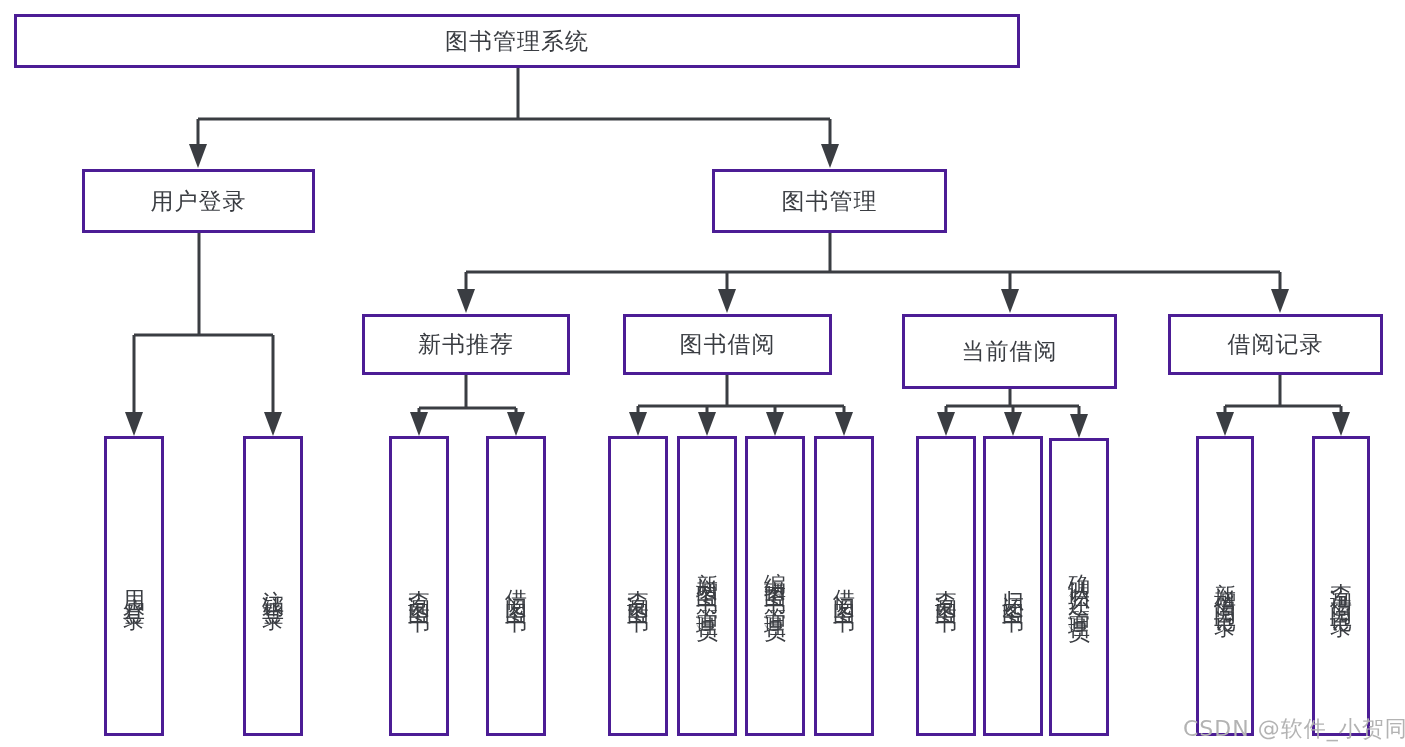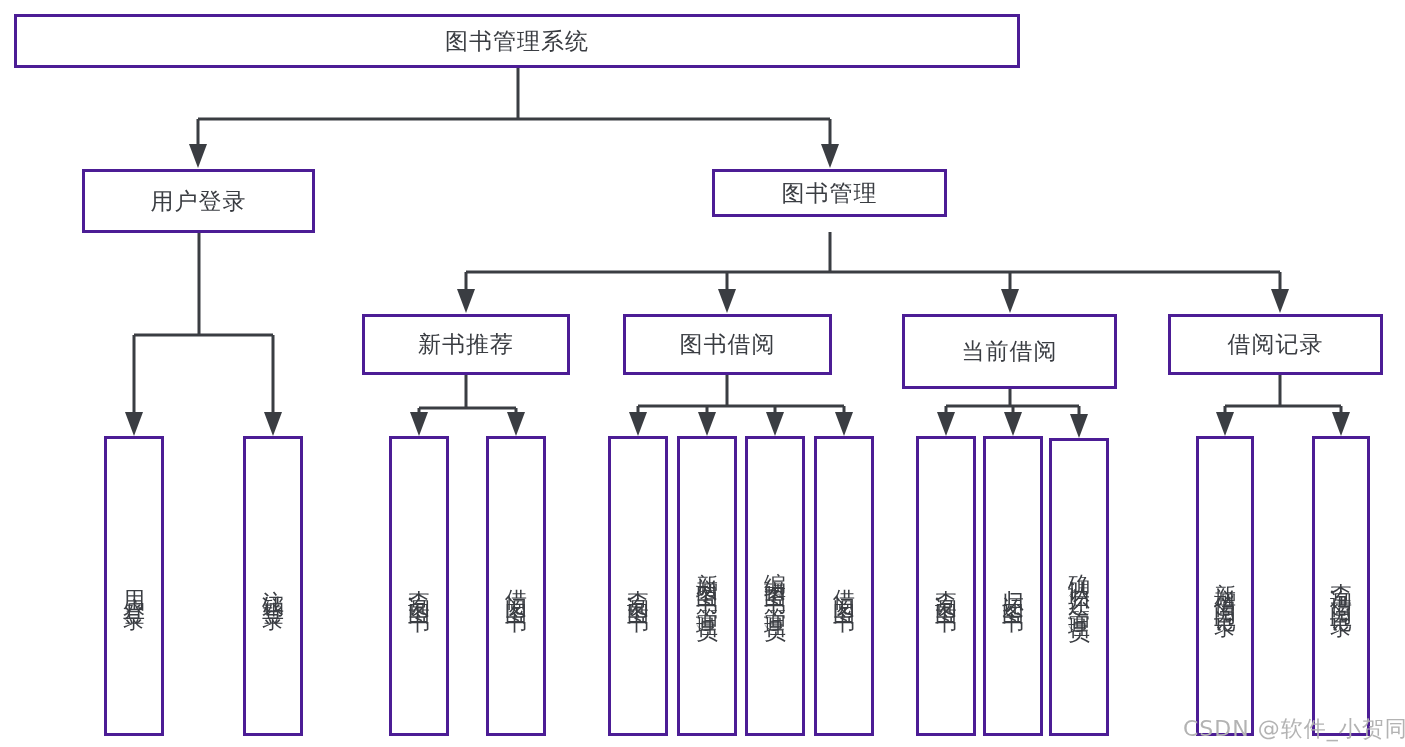--- a/index.html
+++ b/index.html
@@ -85,21 +85,21 @@
     </g>
   </svg>
 
   <div class="box" style="left:14px;top:14px;width:1006px;height:54px">
     <span>图书管理系统</span>
   </div>
 
   <div class="box" style="left:82px;top:169px;width:233px;height:64px">
     <span>用户登录</span>
   </div>
-  <div class="box" style="left:712px;top:169px;width:235px;height:48px">
+  <div class="box" style="left:712px;top:169px;width:235px;height:64px">
     <span>图书管理</span>
   </div>
 
   <div class="box" style="left:362px;top:314px;width:208px;height:61px">
     <span>新书推荐</span>
   </div>
   <div class="box" style="left:623px;top:314px;width:209px;height:61px">
     <span>图书借阅</span>
   </div>
   <div class="box" style="left:902px;top:314px;width:215px;height:75px">

